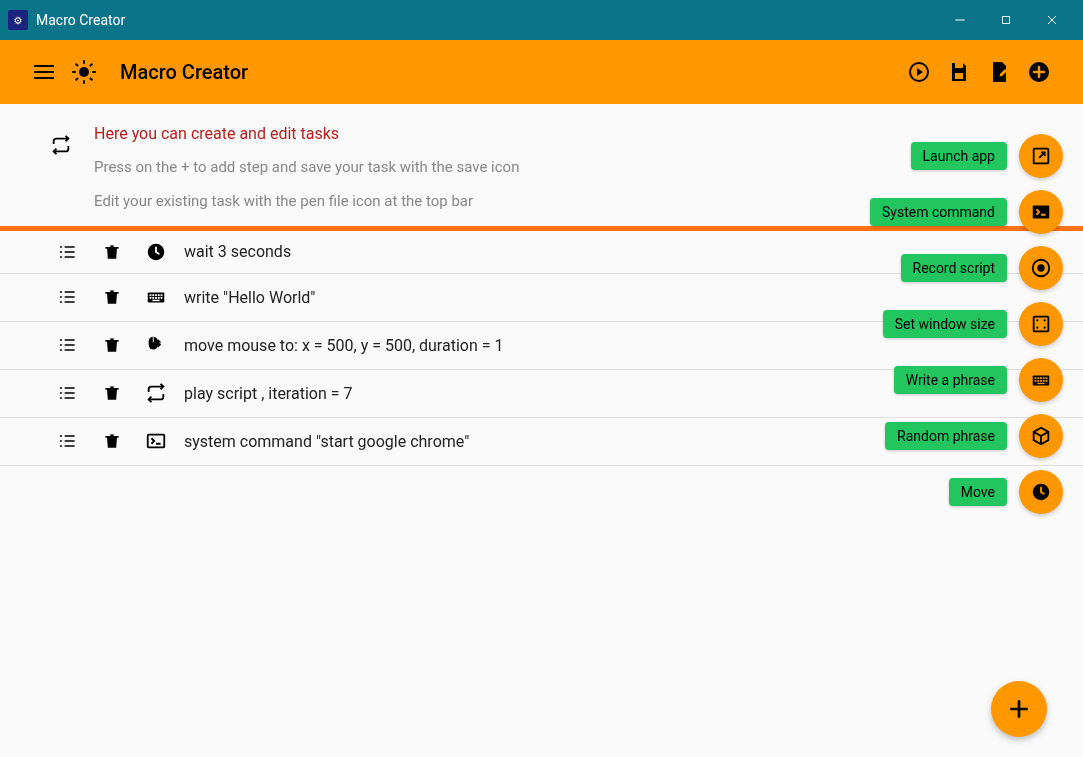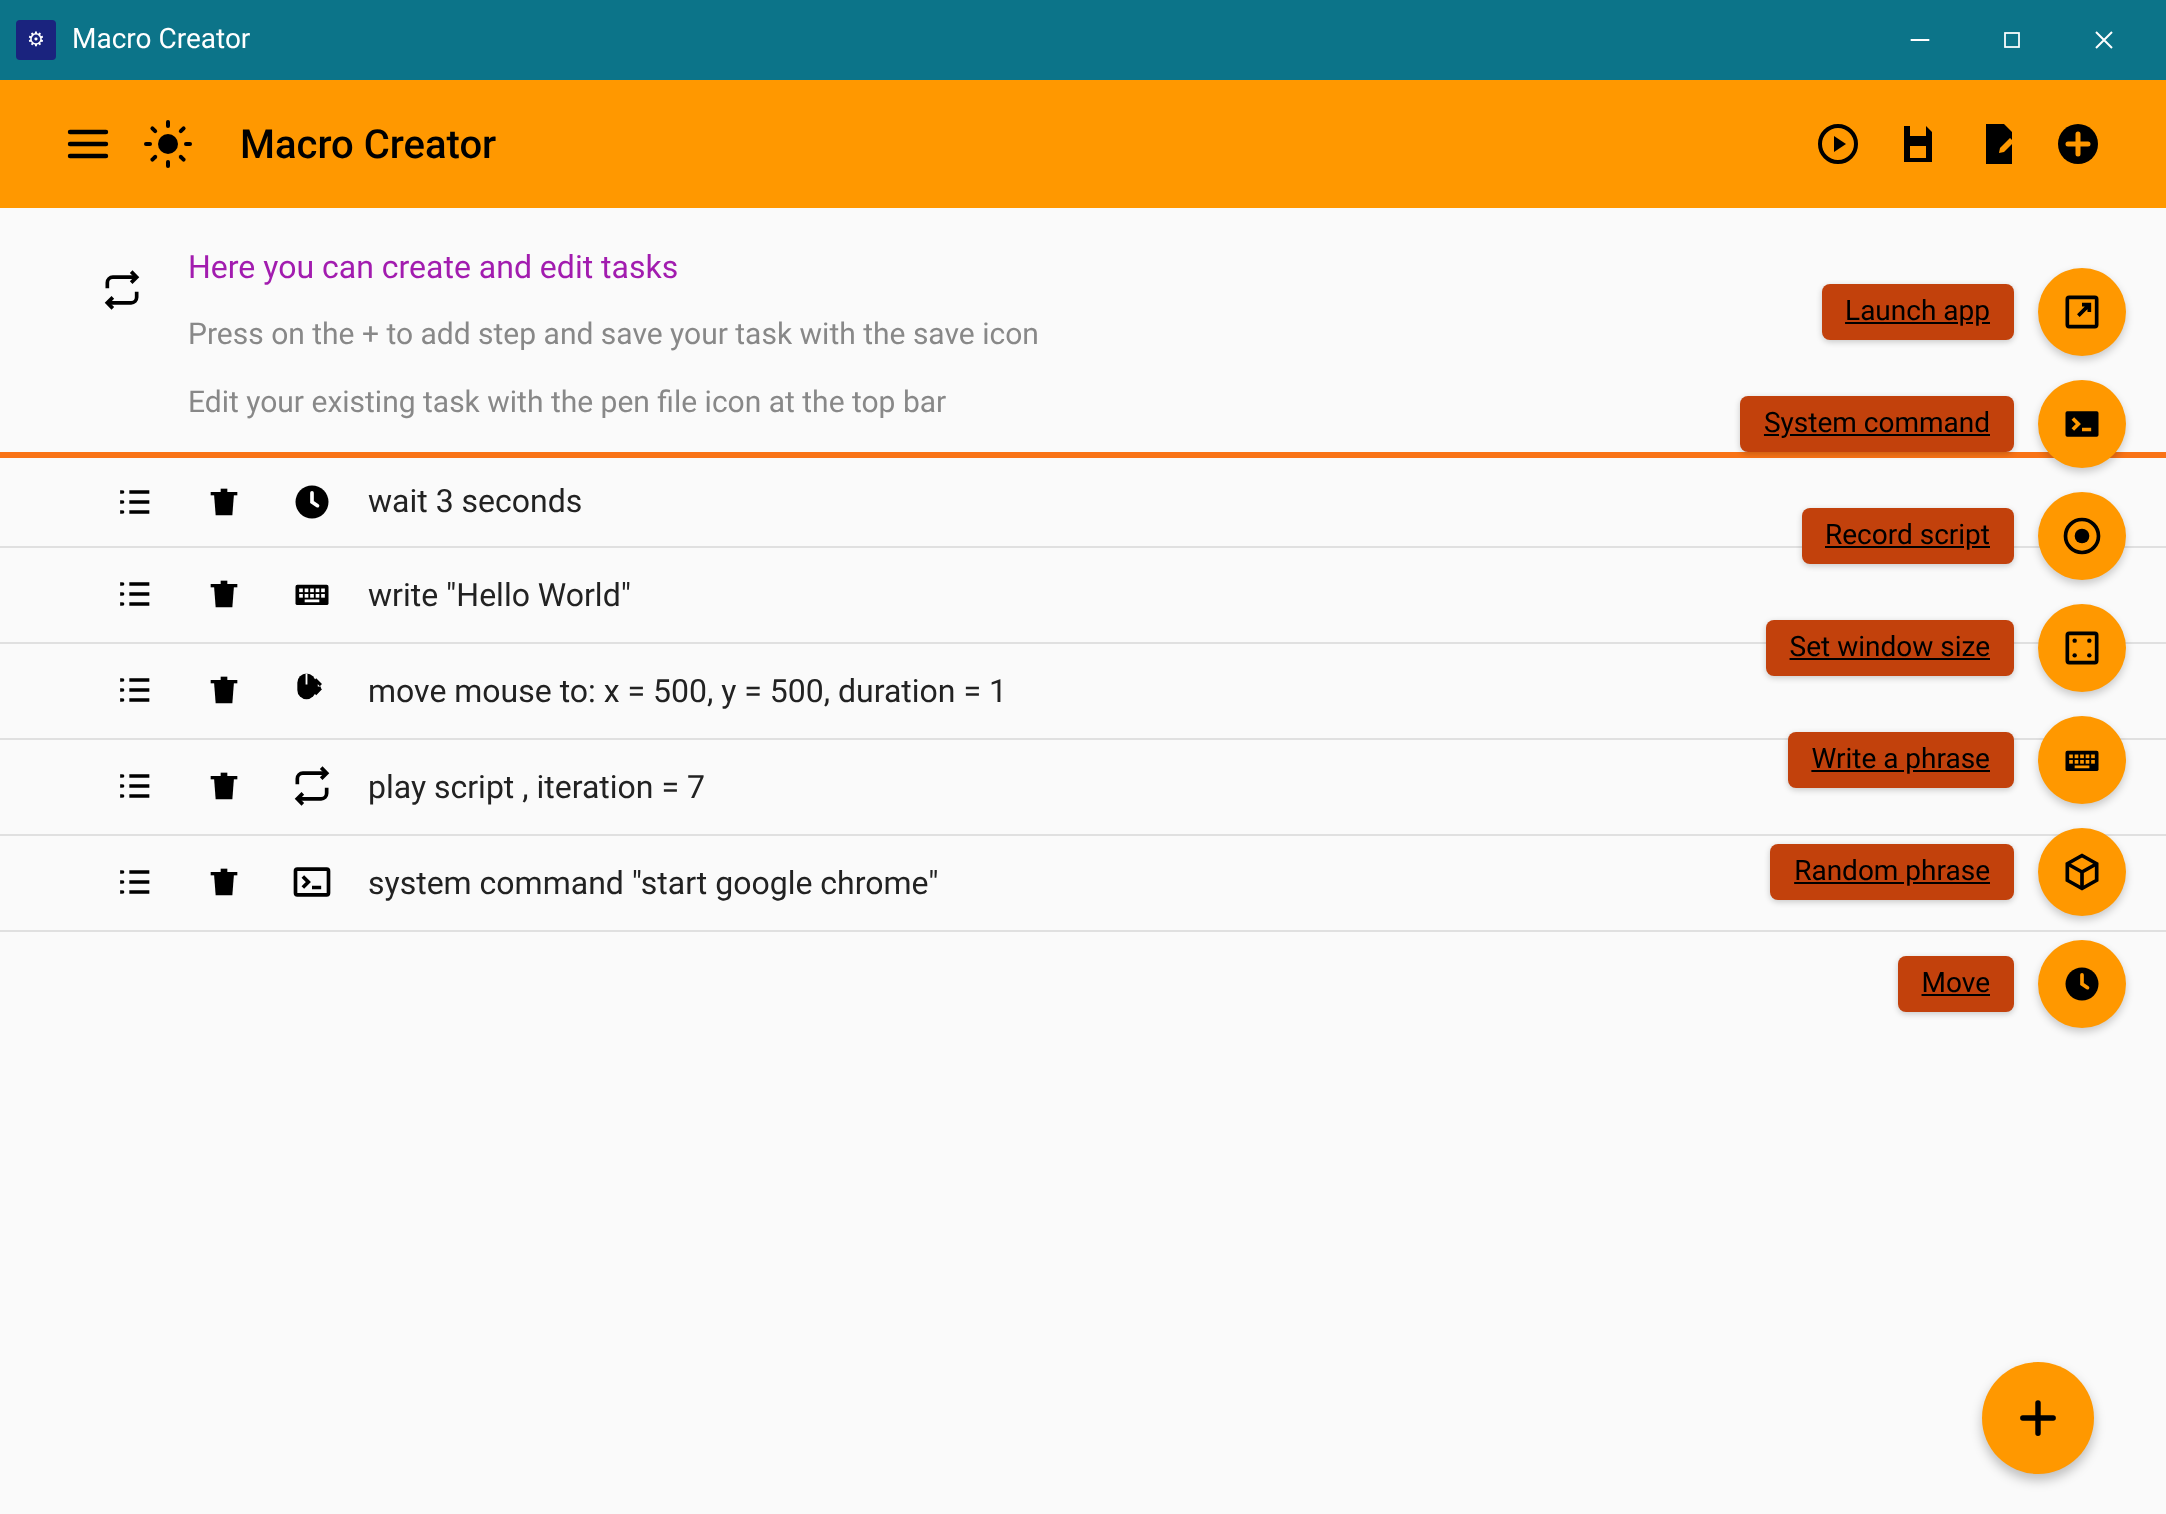--- a/index.html
+++ b/index.html
@@ -14,32 +14,32 @@
 .toolbar { height: 64px; background: #ff9800; display: flex; align-items: center; padding: 0 24px; }
 .tb-icon { width: 40px; height: 40px; display: flex; align-items: center; justify-content: center; cursor: pointer; border-radius: 50%; }
 .tb-title { font-size: 20px; font-weight: 500; margin-left: 16px; color: #000; }
 .tb-spacer { flex: 1; }
 
 .content { position: relative; height: calc(100% - 104px); background: #fafafa; }
 
 .intro { display: flex; align-items: flex-start; padding: 20px 28px 14px 50px; }
 .intro-icon { margin-right: 22px; margin-top: 10px; }
 .intro-text { flex: 1; }
-.intro-heading { font-size: 16px; color: #a21caf; margin-bottom: 2px; }
+.intro-heading { font-size: 16px; color: #b91c1c; margin-bottom: 2px; }
 .intro-sub { font-size: 15px; color: #888; line-height: 1.35; margin-top: 14px; }
 
 .steps { }
 .step-row { display: flex; align-items: center; height: 48px; border-bottom: 1px solid #e0e0e0; padding: 0 0 0 46px; }
-.step-row:first-child { border-top: 3px solid #f97316; }
+.step-row:first-child { border-top: 5px solid #f97316; }
 .row-icon { width: 44px; display: flex; align-items: center; justify-content: center; cursor: pointer; }
 .step-text { font-size: 16px; color: #222; margin-left: 6px; }
 
 .actions-panel { position: absolute; right: 20px; top: 30px; display: flex; flex-direction: column; gap: 12px; }
 .action-row { display: flex; align-items: center; justify-content: flex-end; gap: 12px; }
-.action-chip { background: #c2410c; color: #000; padding: 6px 12px; border-radius: 4px; font-size: 14px; cursor: pointer; box-shadow: 0 1px 3px rgba(0,0,0,0.2); text-decoration: underline; }
+.action-chip { background: #22c55e; color: #000; padding: 6px 12px; border-radius: 4px; font-size: 14px; cursor: pointer; box-shadow: 0 1px 3px rgba(0,0,0,0.2); }
 .action-fab { width: 44px; height: 44px; border-radius: 50%; background: #ff9800; display: flex; align-items: center; justify-content: center; cursor: pointer; box-shadow: 0 2px 4px rgba(0,0,0,0.2); }
 
 .main-fab { position: absolute; right: 36px; bottom: 20px; width: 56px; height: 56px; border-radius: 50%; background: #ff9800; display: flex; align-items: center; justify-content: center; cursor: pointer; box-shadow: 0 3px 6px rgba(0,0,0,0.25); }
 
 svg { display: block; }
 </style>
 </head>
 <body>
 
 <svg width="0" height="0" style="position:absolute">

